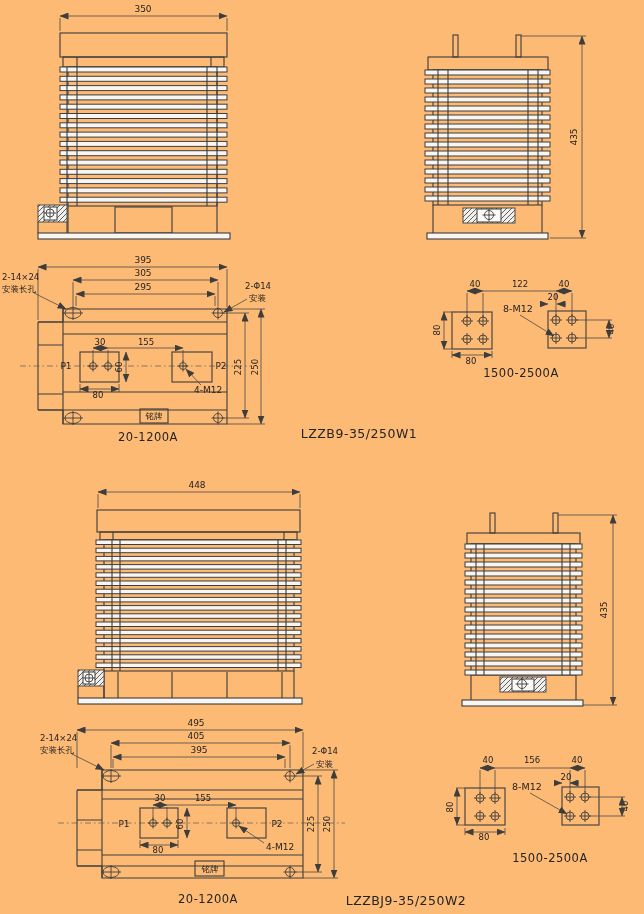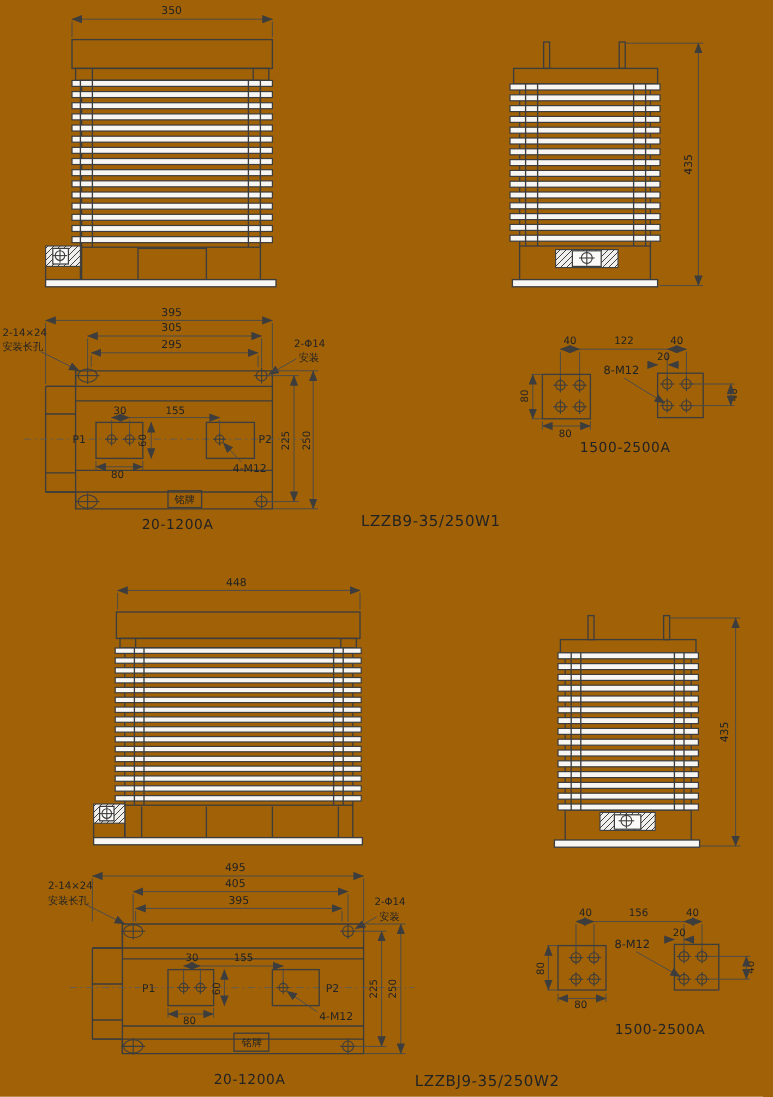--- a/index.html
+++ b/index.html
@@ -1,17 +1,17 @@
 <!DOCTYPE html>
 <html><head>
 <meta charset="utf-8">
 <style>
   html,body{margin:0;padding:0;}
   body{background:#e9e9e6;font-family:"DejaVu Sans",sans-serif;}
-  #sheet{position:relative;width:644px;height:914px;background:#a16207;overflow:hidden;}
+  #sheet{position:relative;width:644px;height:914px;background:#fdba74;overflow:hidden;}
   svg{display:block;}
   
   .o  {stroke:#3d3d3d;stroke-width:1.1;fill:none;}
   .of {stroke:#3d3d3d;stroke-width:1.1;fill:#f7f6f3;}
   .w  {stroke:#3d3d3d;stroke-width:1;fill:#fbfaf8;}
   .d  {stroke:#4a4a4a;stroke-width:.8;fill:none;}
   .cl {stroke:#5a5a5a;stroke-width:.7;fill:none;stroke-dasharray:6 3 1.5 3;}
   .hx {stroke:#3d3d3d;stroke-width:.9;fill:url(#hp);}
   g[data-ribs] rect{fill:#f7f6f3;stroke:#3d3d3d;stroke-width:1;}
   g[data-hole] *, g[data-slot] *{stroke:#3d3d3d;stroke-width:.9;fill:none;}

